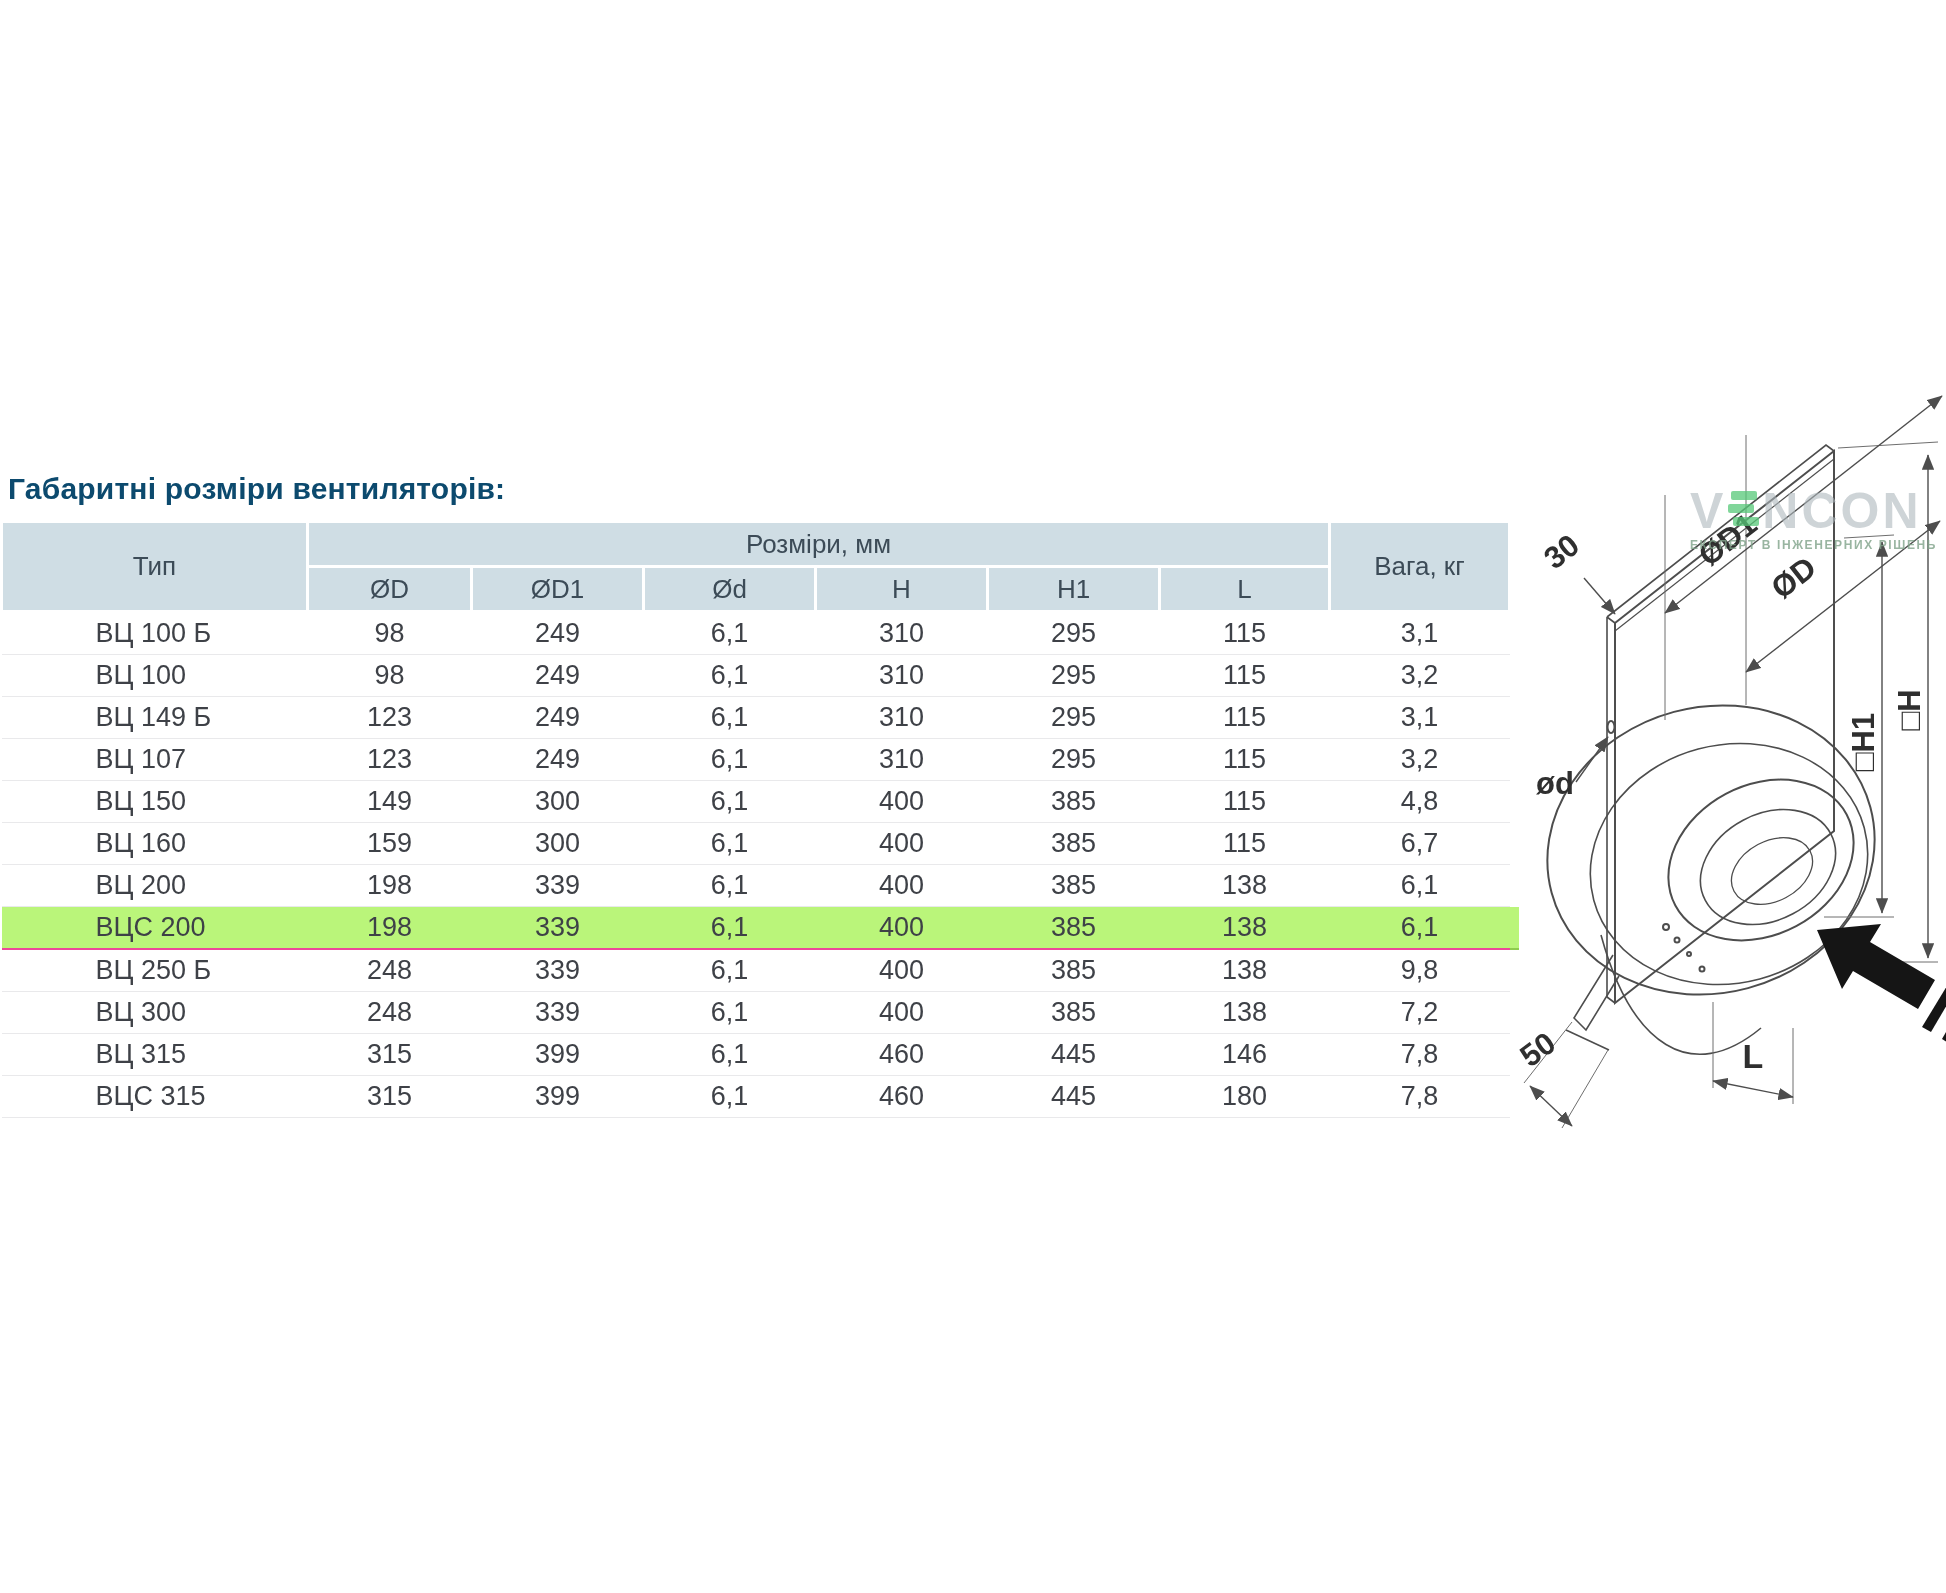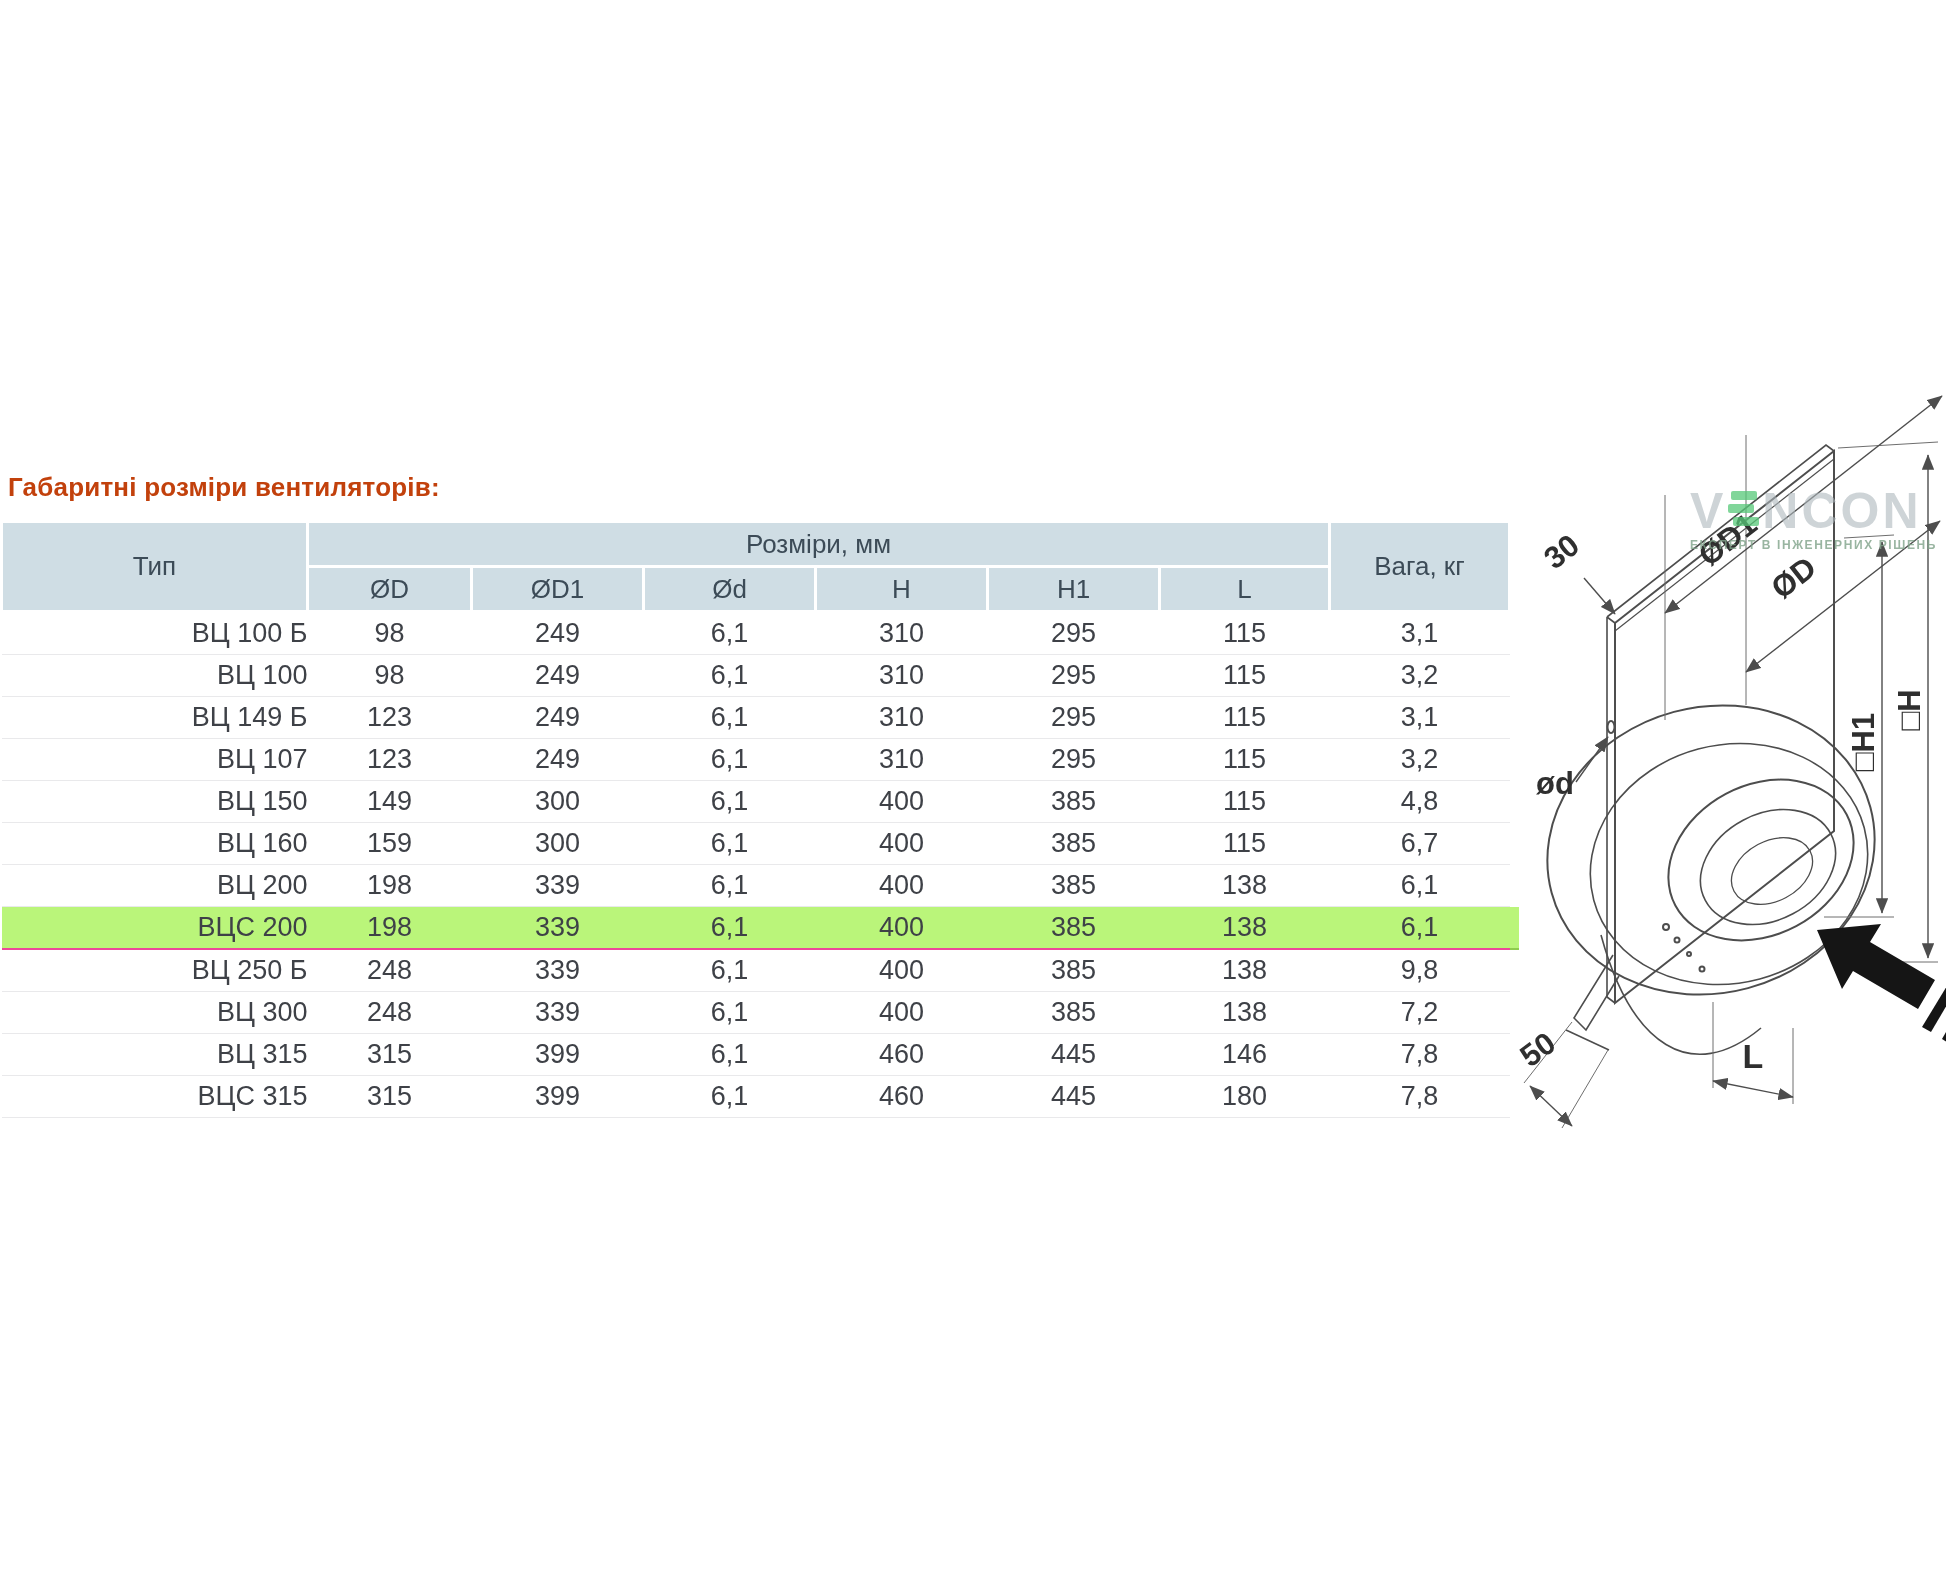--- a/index.html
+++ b/index.html
@@ -2,37 +2,37 @@
 <html><head>
 <meta charset="utf-8">
 <style>
   html,body{margin:0;padding:0;}
   body{
     width:1946px;height:1593px;position:relative;background:#ffffff;
     font-family:"Liberation Sans","DejaVu Sans",sans-serif;overflow:hidden;
   }
   .page-title{
     position:absolute;left:8px;top:472px;
-    font-size:26px;font-weight:700;color:#c2410c;letter-spacing:0.2px;
+    font-size:30px;font-weight:700;color:#0c4a6e;letter-spacing:0.2px;
   }
   .dims-table{
     position:absolute;left:0;top:520px;width:1508px;
     border-collapse:collapse;table-layout:fixed;padding-left:28px;
   }
   .dims-table thead th{
     background:#cfdde4;color:#3c4b57;font-weight:400;font-size:26px;
     border:3px solid #ffffff;padding:0;
   }
   .th-group{height:42px;}
   .th-sub{height:42px;}
   .dims-table td{
     height:41px;border-bottom:1px solid #e9e9eb;
     font-size:27px;color:#3e4147;padding:0;
   }
-  .c-type{text-align:right;padding-left:94px !important;}
+  .c-type{text-align:left;padding-left:94px !important;}
   .c-num{text-align:center;}
   tr.hl td{
     background:#baf57a;border-bottom:2px solid #ec4899;
   }
   tr.hl td:last-child{position:relative;}
   tr.hl td:last-child::after{
     content:"";position:absolute;top:0;bottom:-2px;right:-9px;width:9px;
     background:#baf57a;border-bottom:2px solid #8fcb4f;
   }
   .drawing-svg{position:absolute;left:1516px;top:380px;width:430px;height:790px;}

